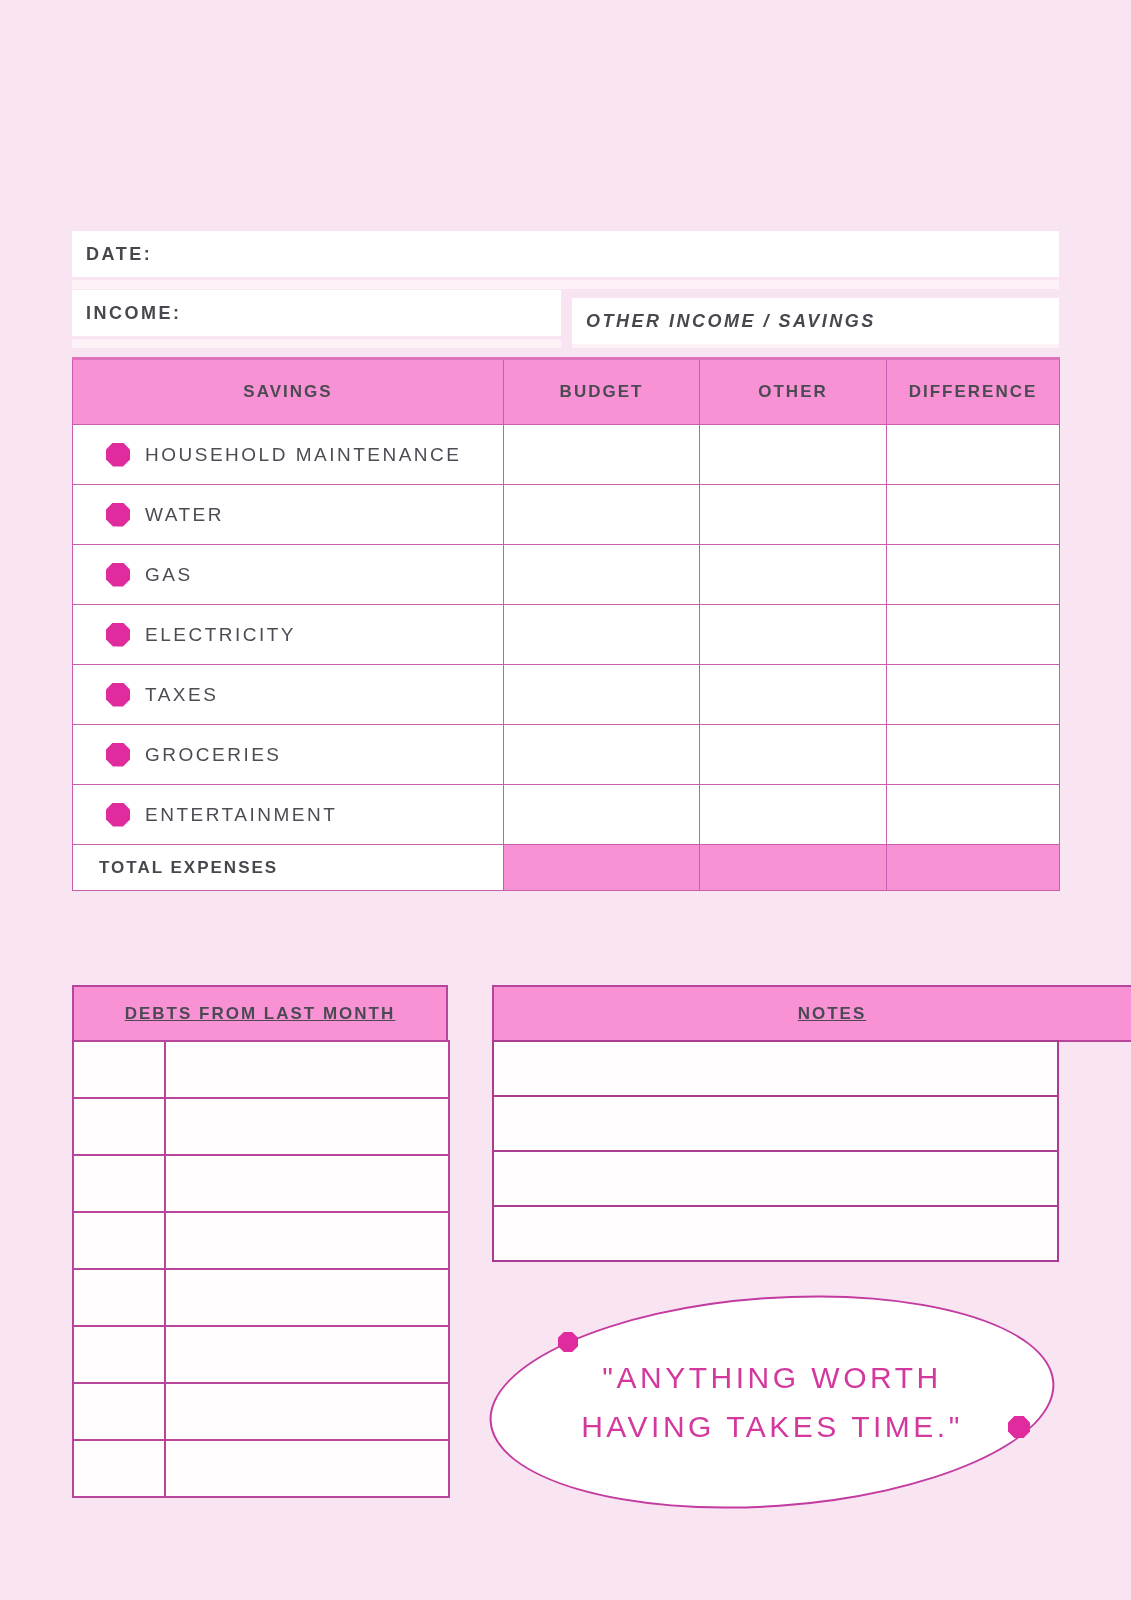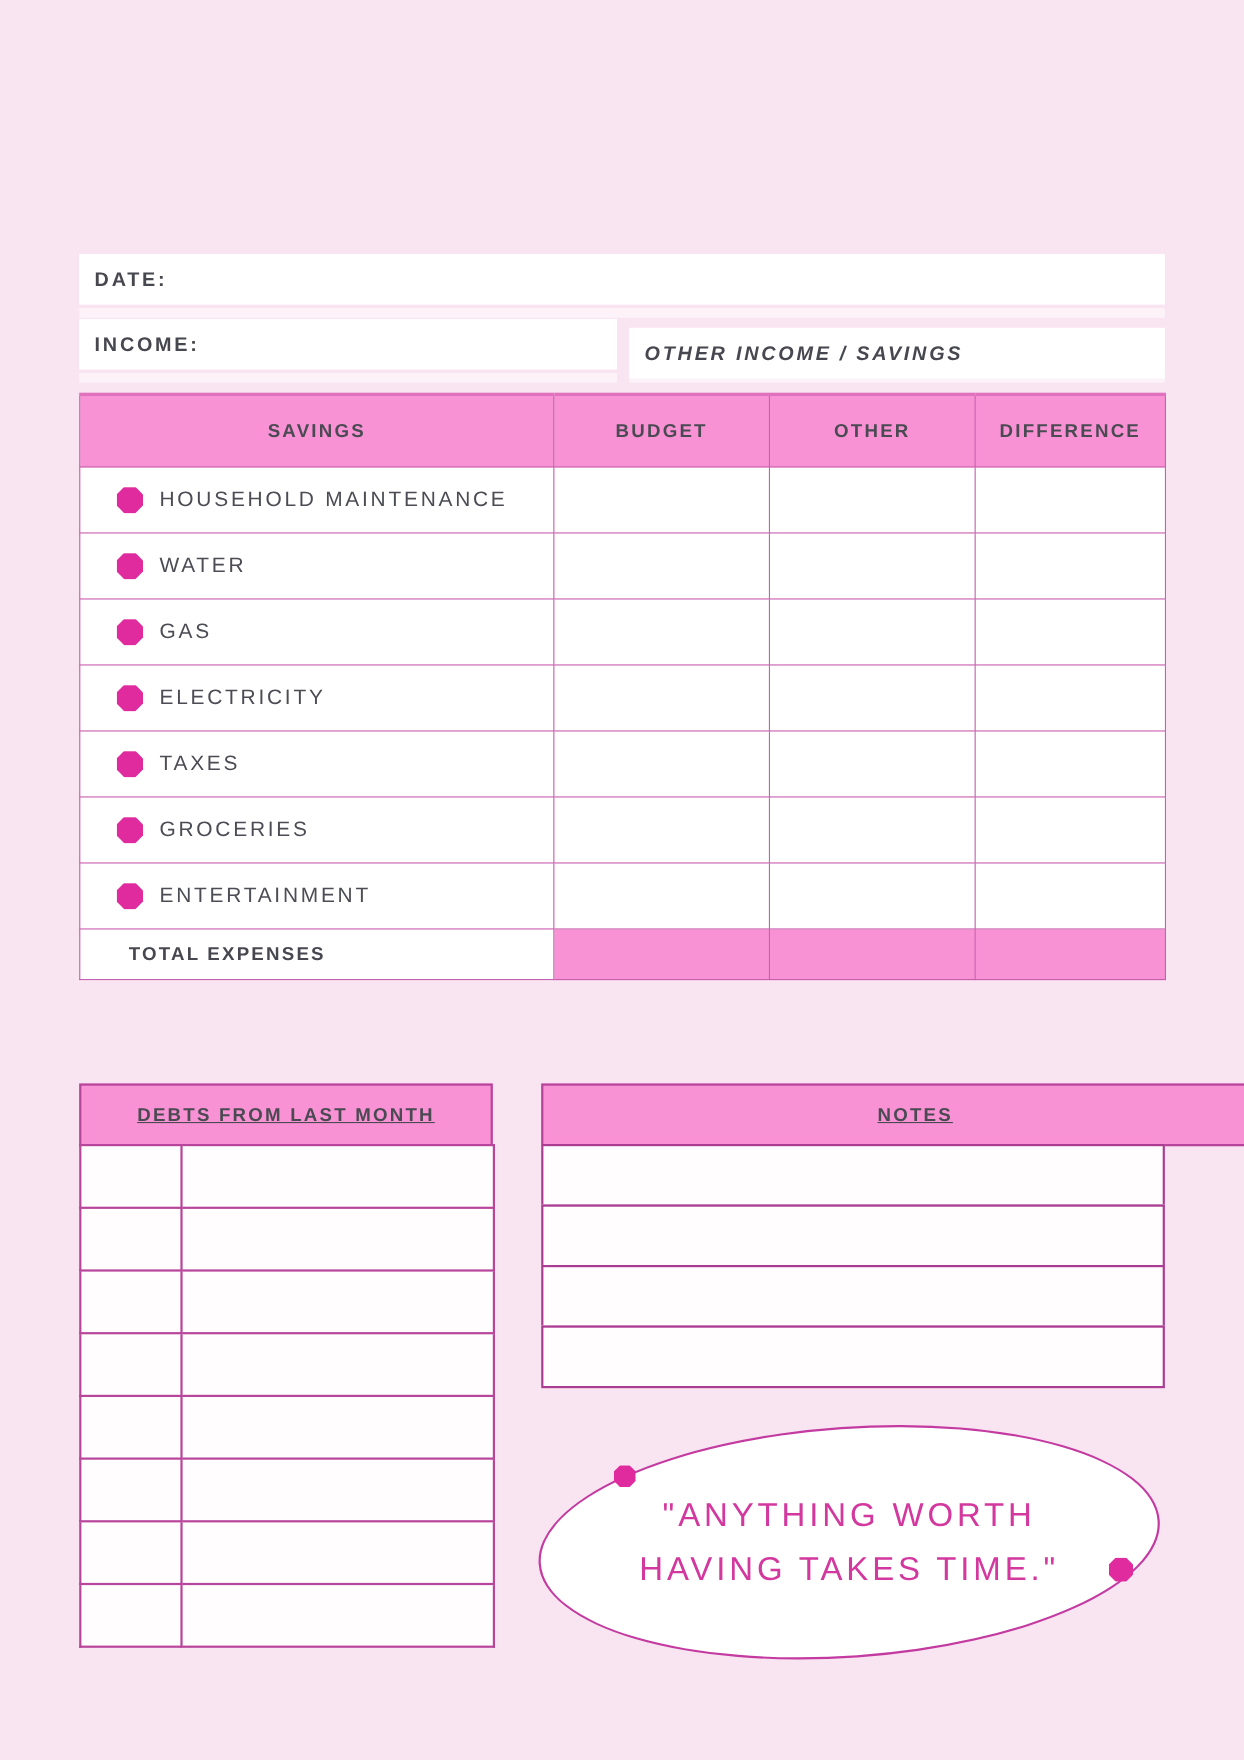--- a/index.html
+++ b/index.html
@@ -47,21 +47,21 @@
     text-align:center;
   }
   .expense-table td { height:60px; }
   .row-label { display:flex; align-items:center; gap:15px; padding-left:33px; }
   .bullet {
     width:24px; height:24px; background:#df2b9d; flex:0 0 auto;
     clip-path:polygon(29% 0,71% 0,100% 29%,100% 71%,71% 100%,29% 100%,0 71%,0 29%);
   }
   .row-text { font-size:19px; letter-spacing:2.5px; color:#4c4c54; }
   .total-row td { height:46px; }
-  .total-label-cell { padding-left:44px; font-size:17px; font-weight:700;
+  .total-label-cell { padding-left:26px; font-size:17px; font-weight:700;
     letter-spacing:2px; color:#47474f; }
   .total-fill { background:#f992d4 !important; }
 
   
   .panel-header {
     position:absolute; height:57px; background:#f992d4;
     border:2px solid #b8459c;
     display:flex; align-items:center; justify-content:center;
     font-size:17px; font-weight:700; letter-spacing:2px; color:#4a4a52;text-decoration:underline;
   }

